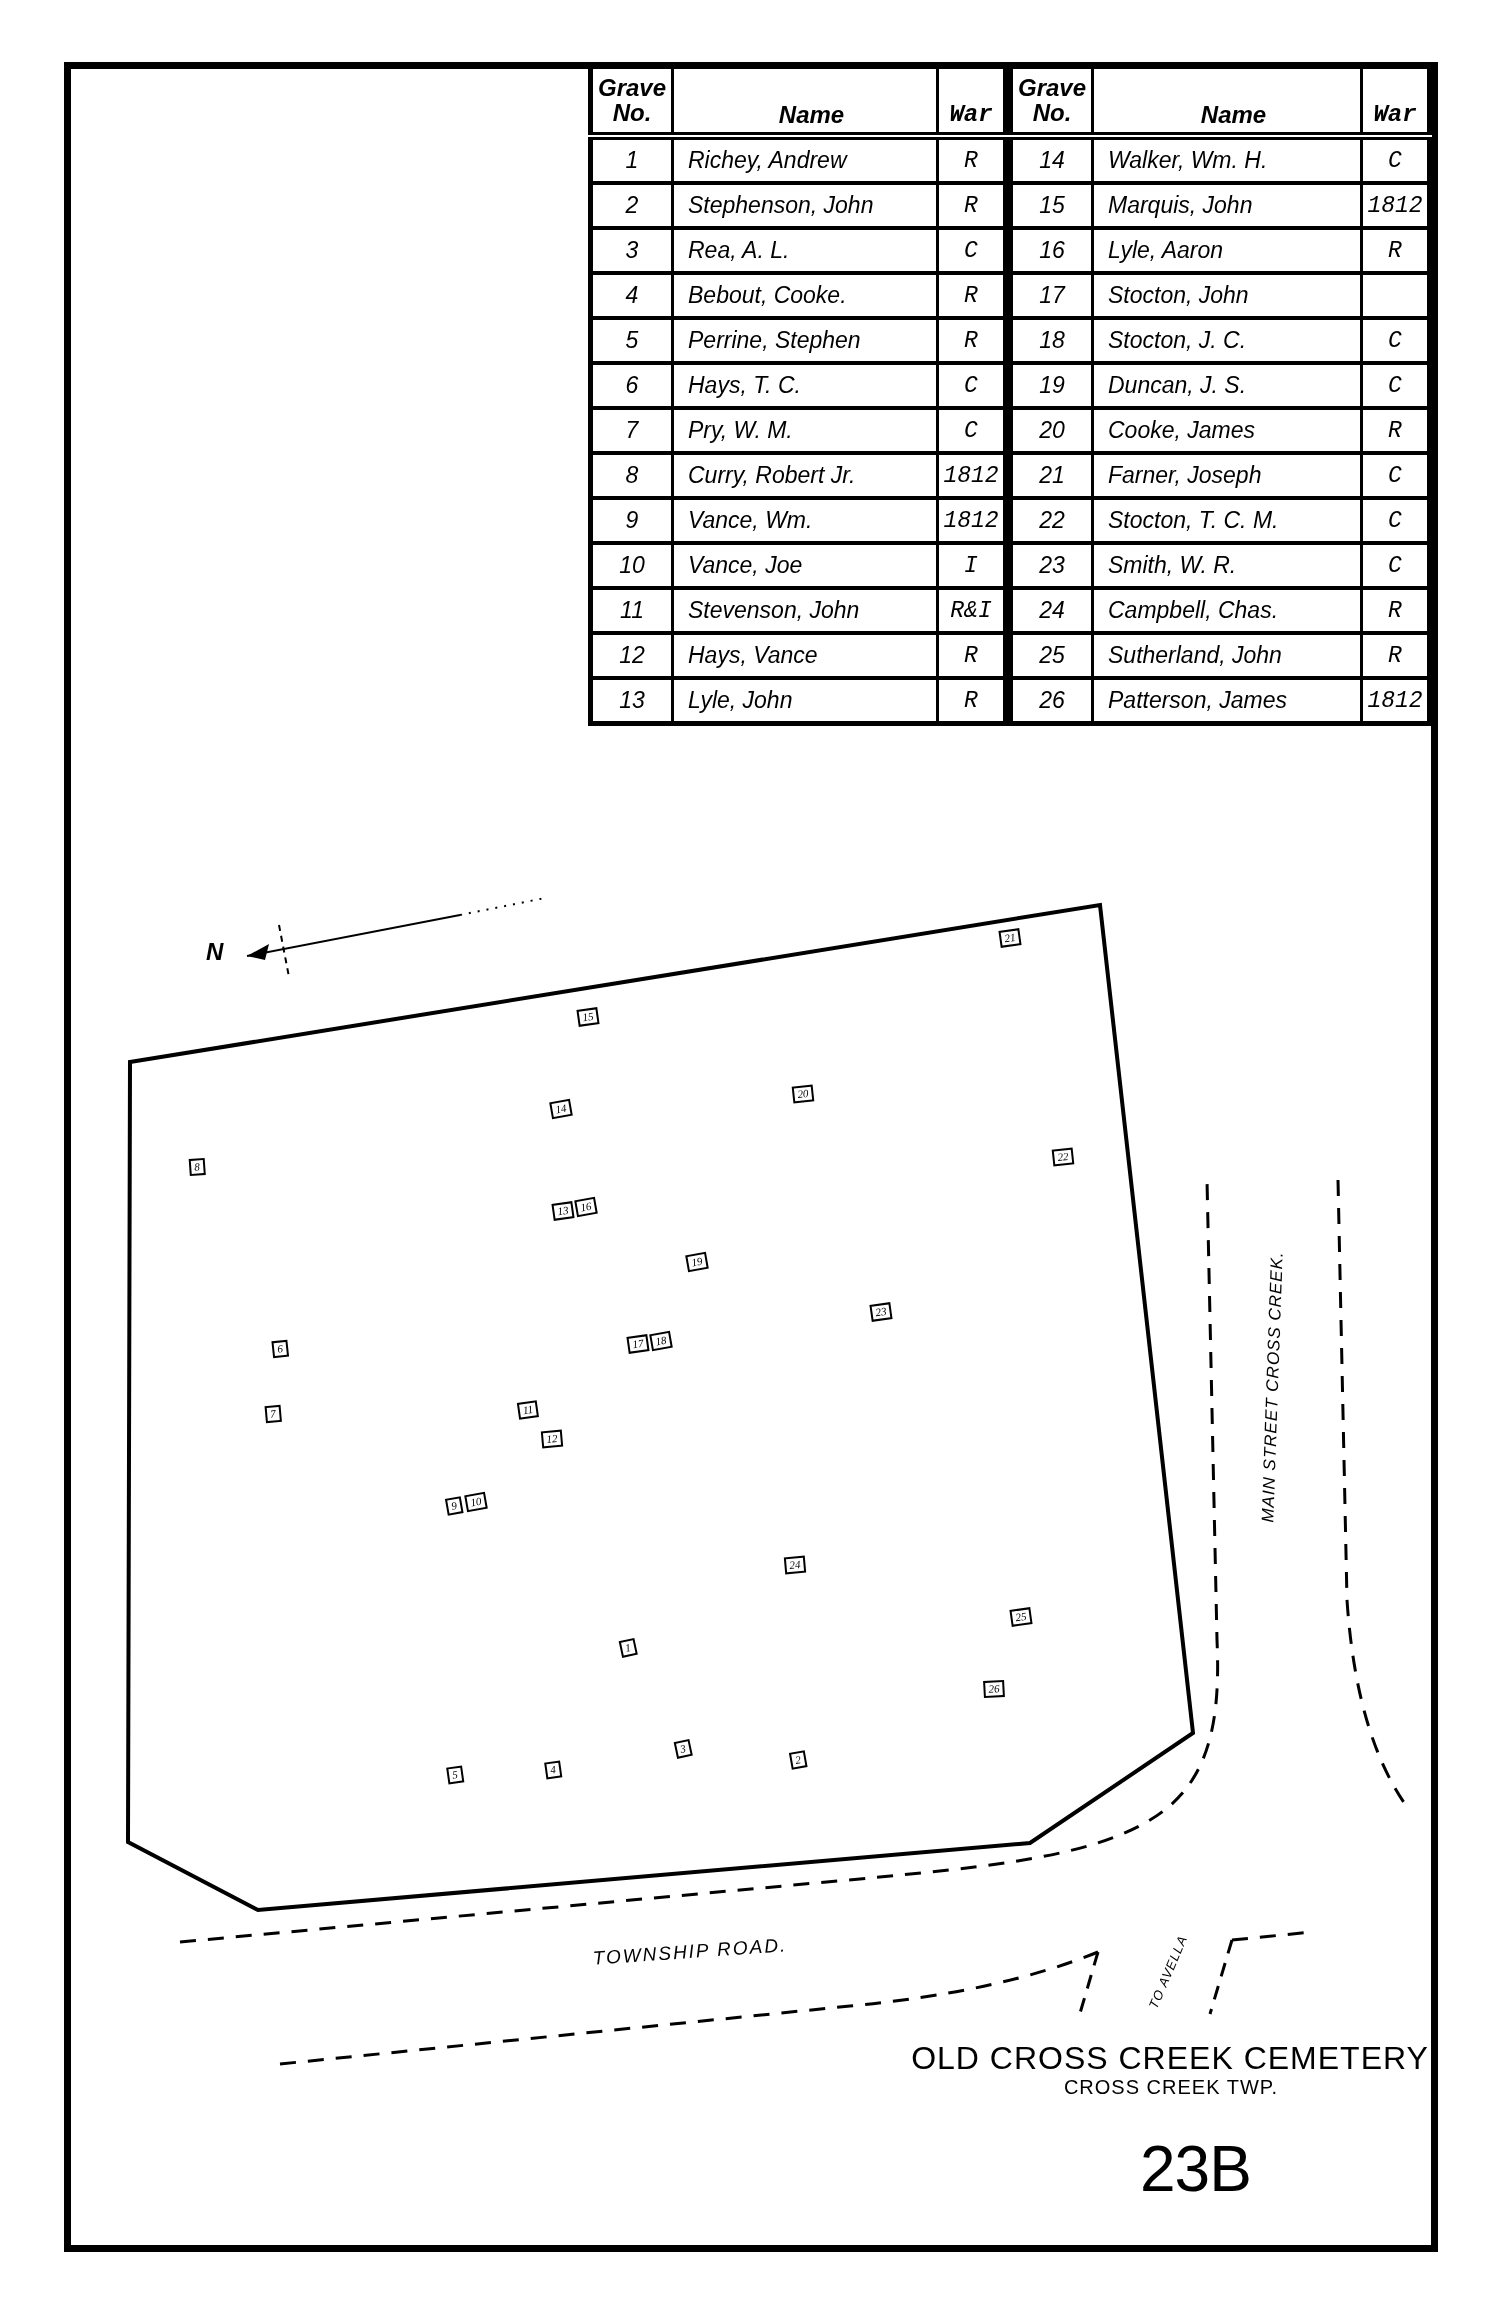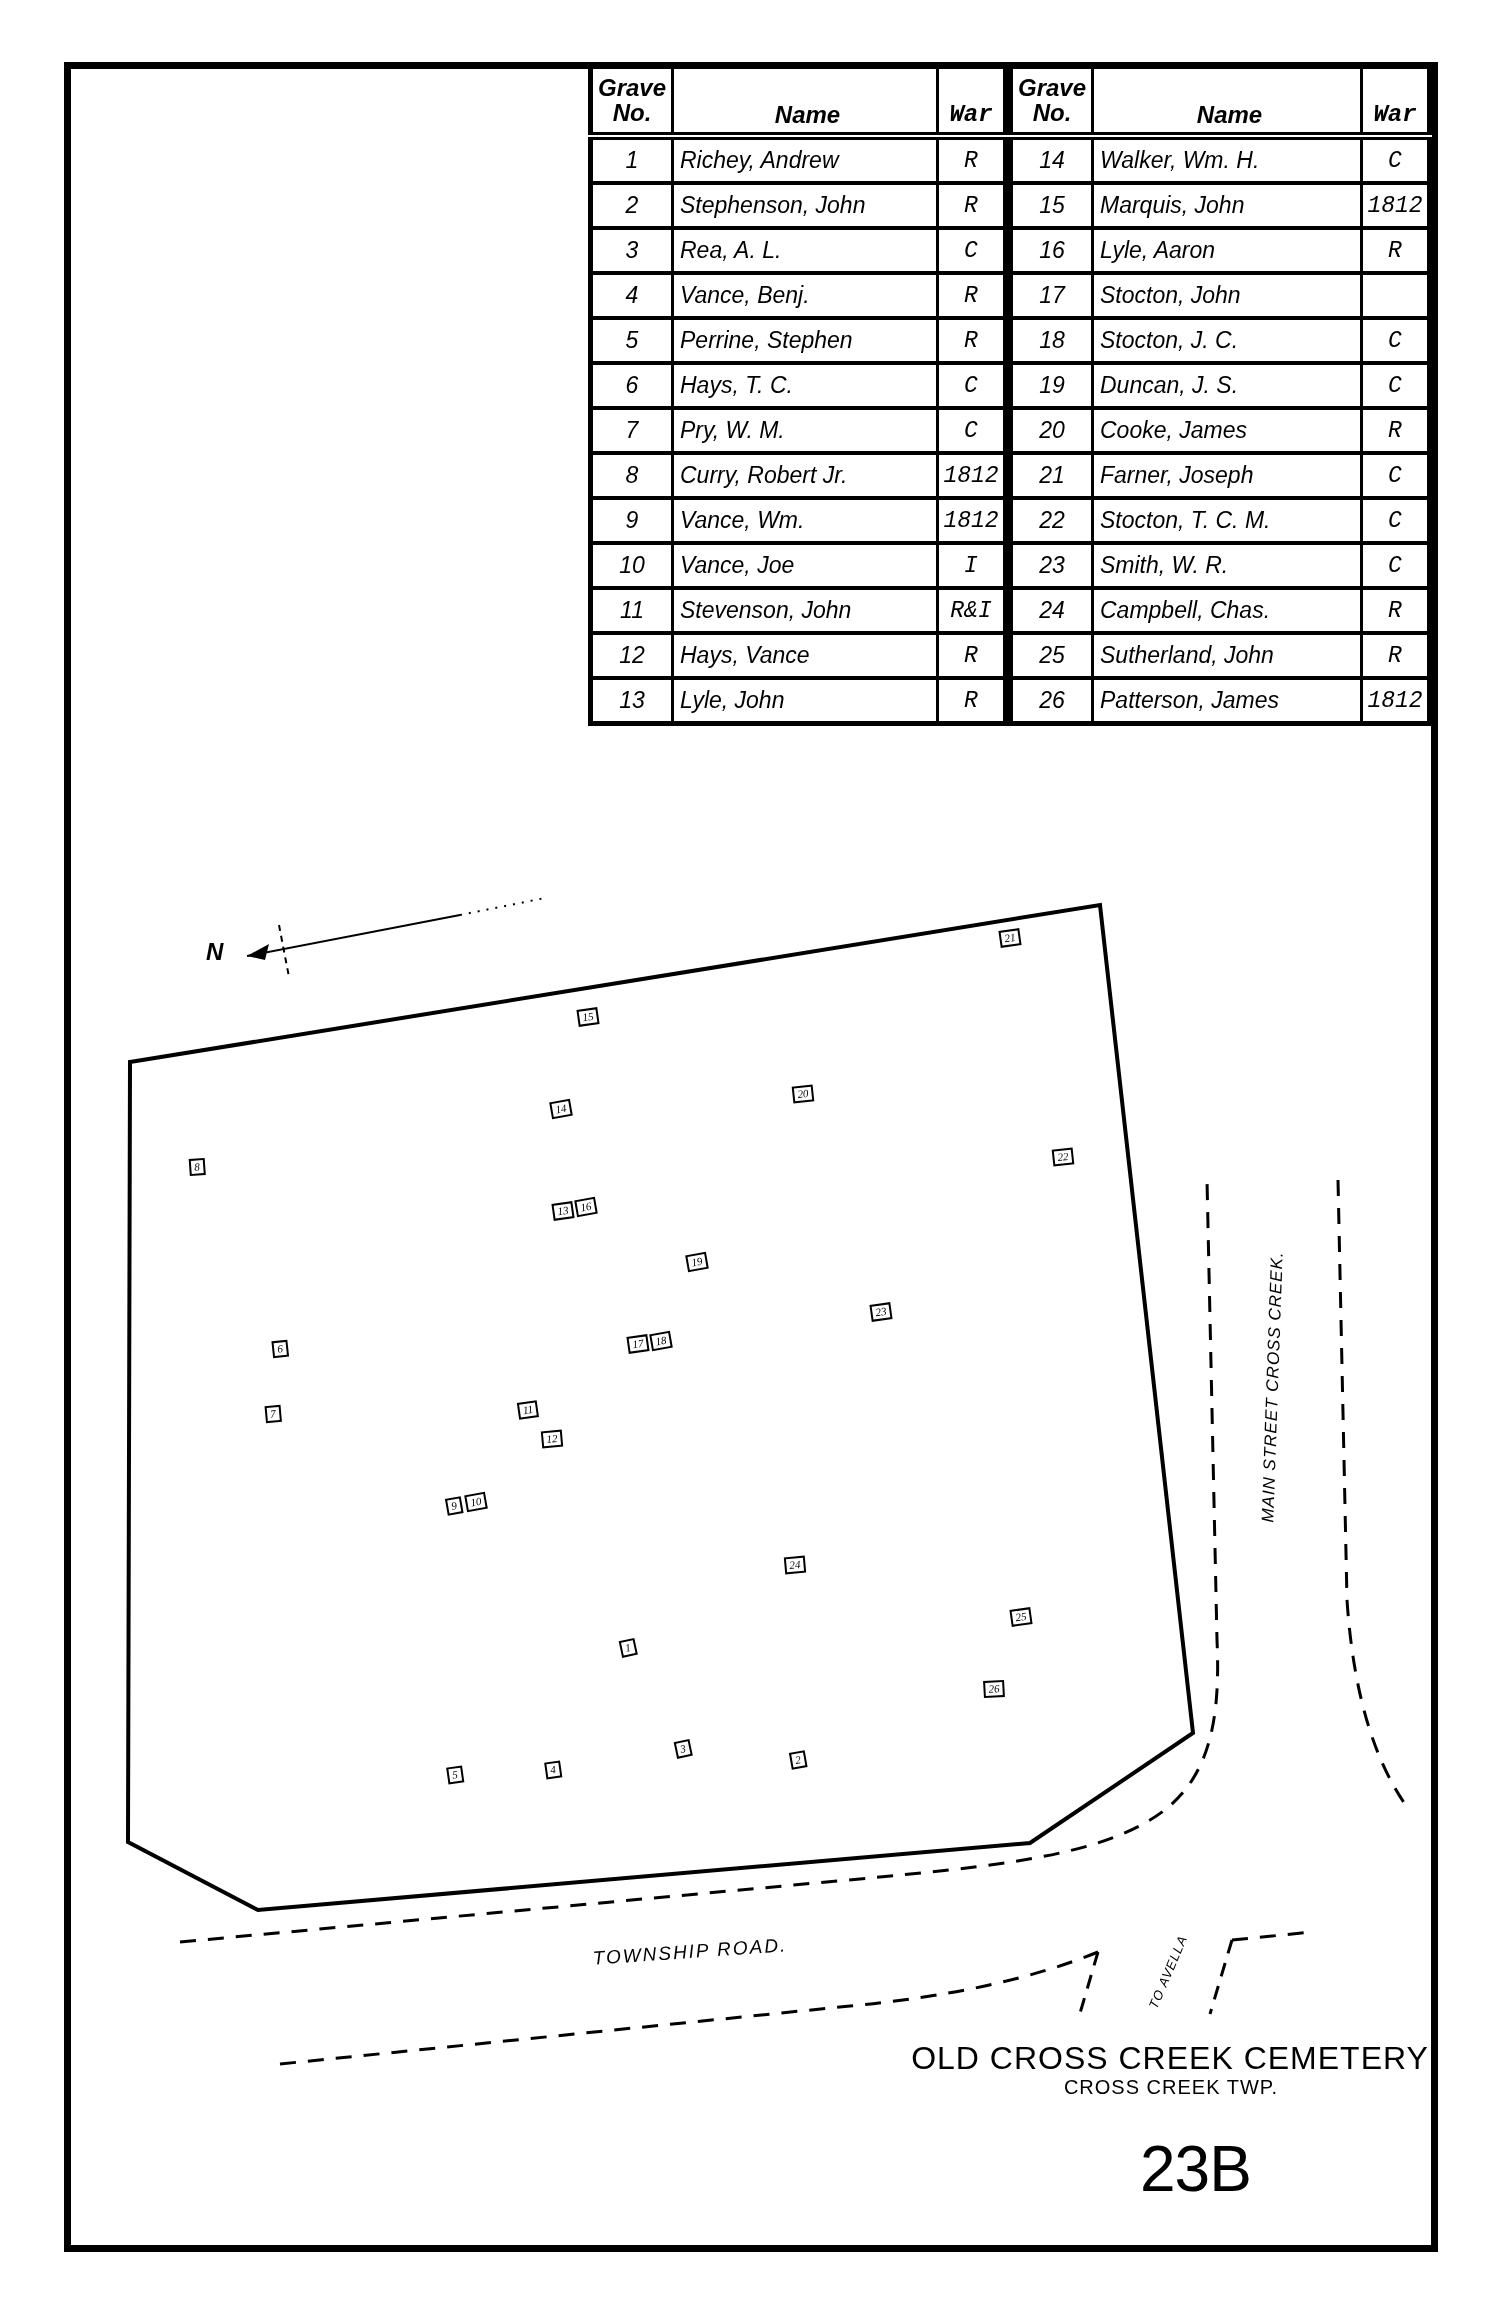--- a/index.html
+++ b/index.html
@@ -22,21 +22,21 @@
   .grave-table th {
     border:3px solid #000; border-bottom:8px double #000;
     font-size:24px; font-weight:bold; height:58px; line-height:1.04;
   }
   .grave-table td {
     border:3px solid #000; border-top-width:4px; border-bottom-width:4px;
     height:39px; font-size:23px;
   }
   .c-no  { width:76px;  text-align:center; }
   .c-war { width:62px;  text-align:center;font-family:Liberation Mono, monospace; }
-  .c-name{ text-align:left; padding-left:6px; }
+  .c-name{ text-align:left; padding-left:14px; }
   th.c-name, th.c-war { vertical-align:bottom; padding-bottom:4px; text-align:center; }
   th.c-no { vertical-align:middle; text-align:center; }
 
   
   svg.map { position:absolute; left:0; top:0; pointer-events:none; }
 
   .marker {
     position:absolute; transform:translate(-50%,-50%);
     border:2px solid #000; background:#fff; padding:0 3px;
     font:italic 11px/13px "Liberation Serif", serif; color:#000;
@@ -102,21 +102,21 @@
           <td class="c-name">Stephenson, John</td>
           <td class="c-war">R</td>
         </tr>
         <tr>
           <td class="c-no">3</td>
           <td class="c-name">Rea, A. L.</td>
           <td class="c-war">C</td>
         </tr>
         <tr>
           <td class="c-no">4</td>
-          <td class="c-name">Vance, Benj.</td>
+          <td class="c-name">Bebout, Cooke.</td>
           <td class="c-war">R</td>
         </tr>
         <tr>
           <td class="c-no">5</td>
           <td class="c-name">Perrine, Stephen</td>
           <td class="c-war">R</td>
         </tr>
         <tr>
           <td class="c-no">6</td>
           <td class="c-name">Hays, T. C.</td>

